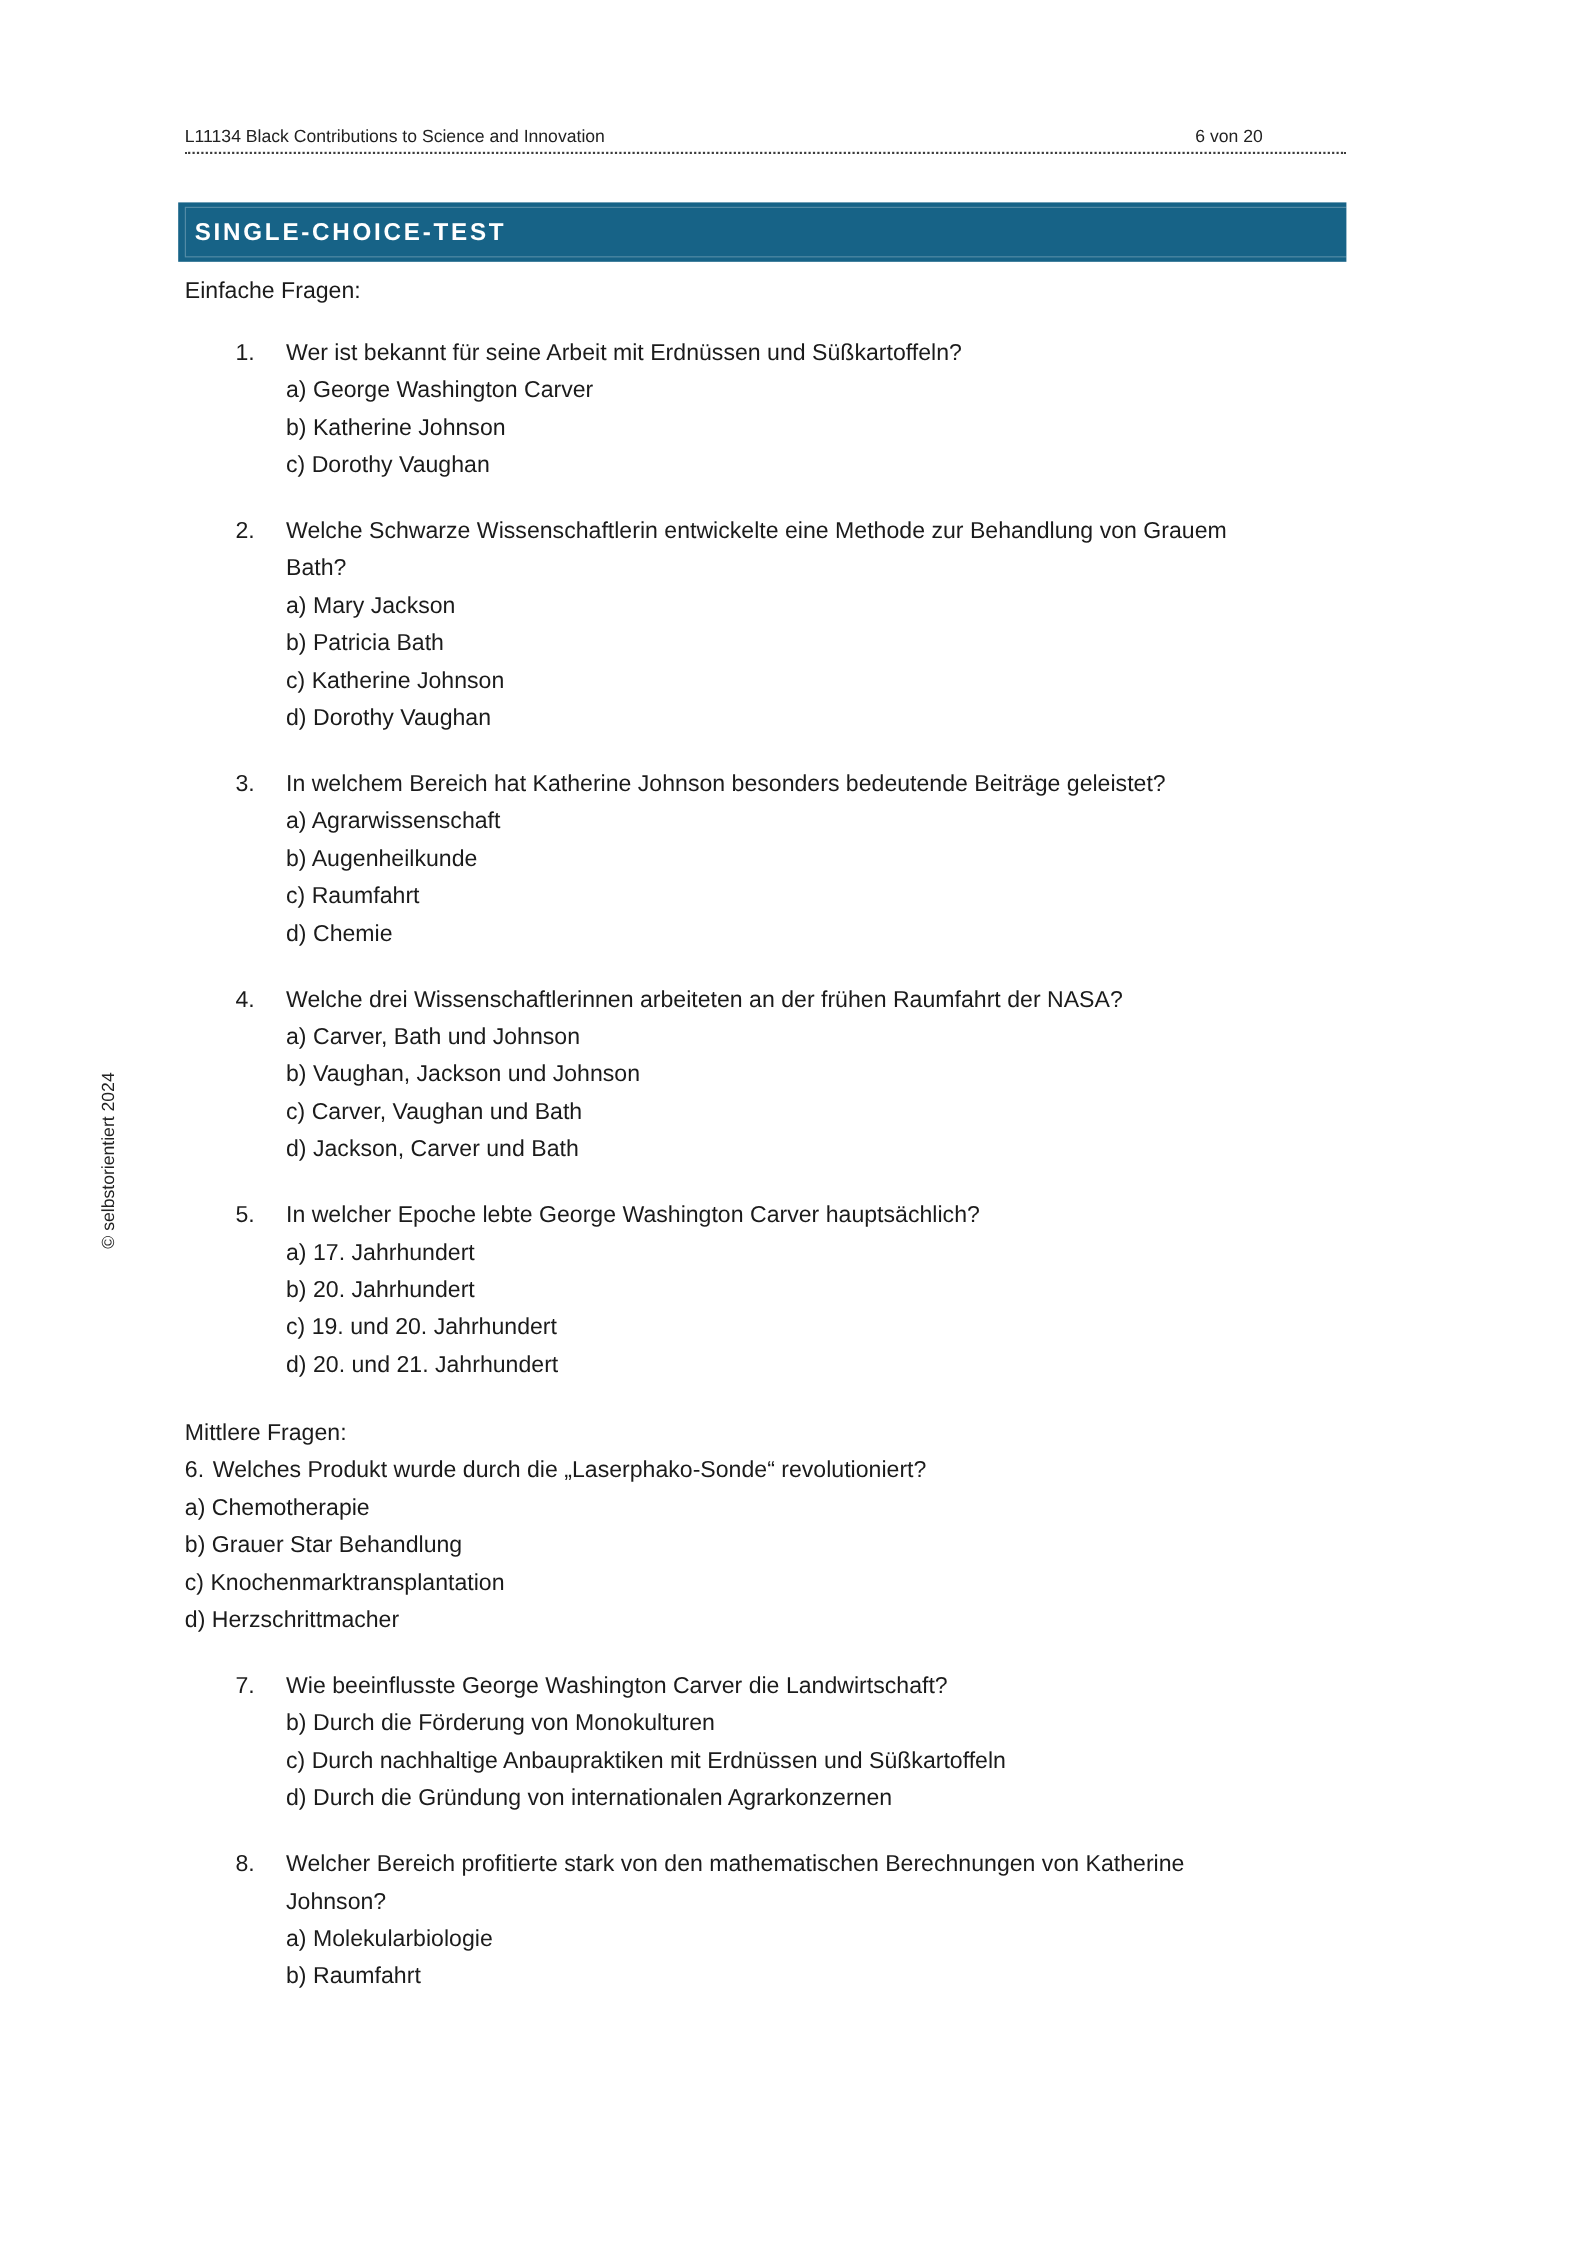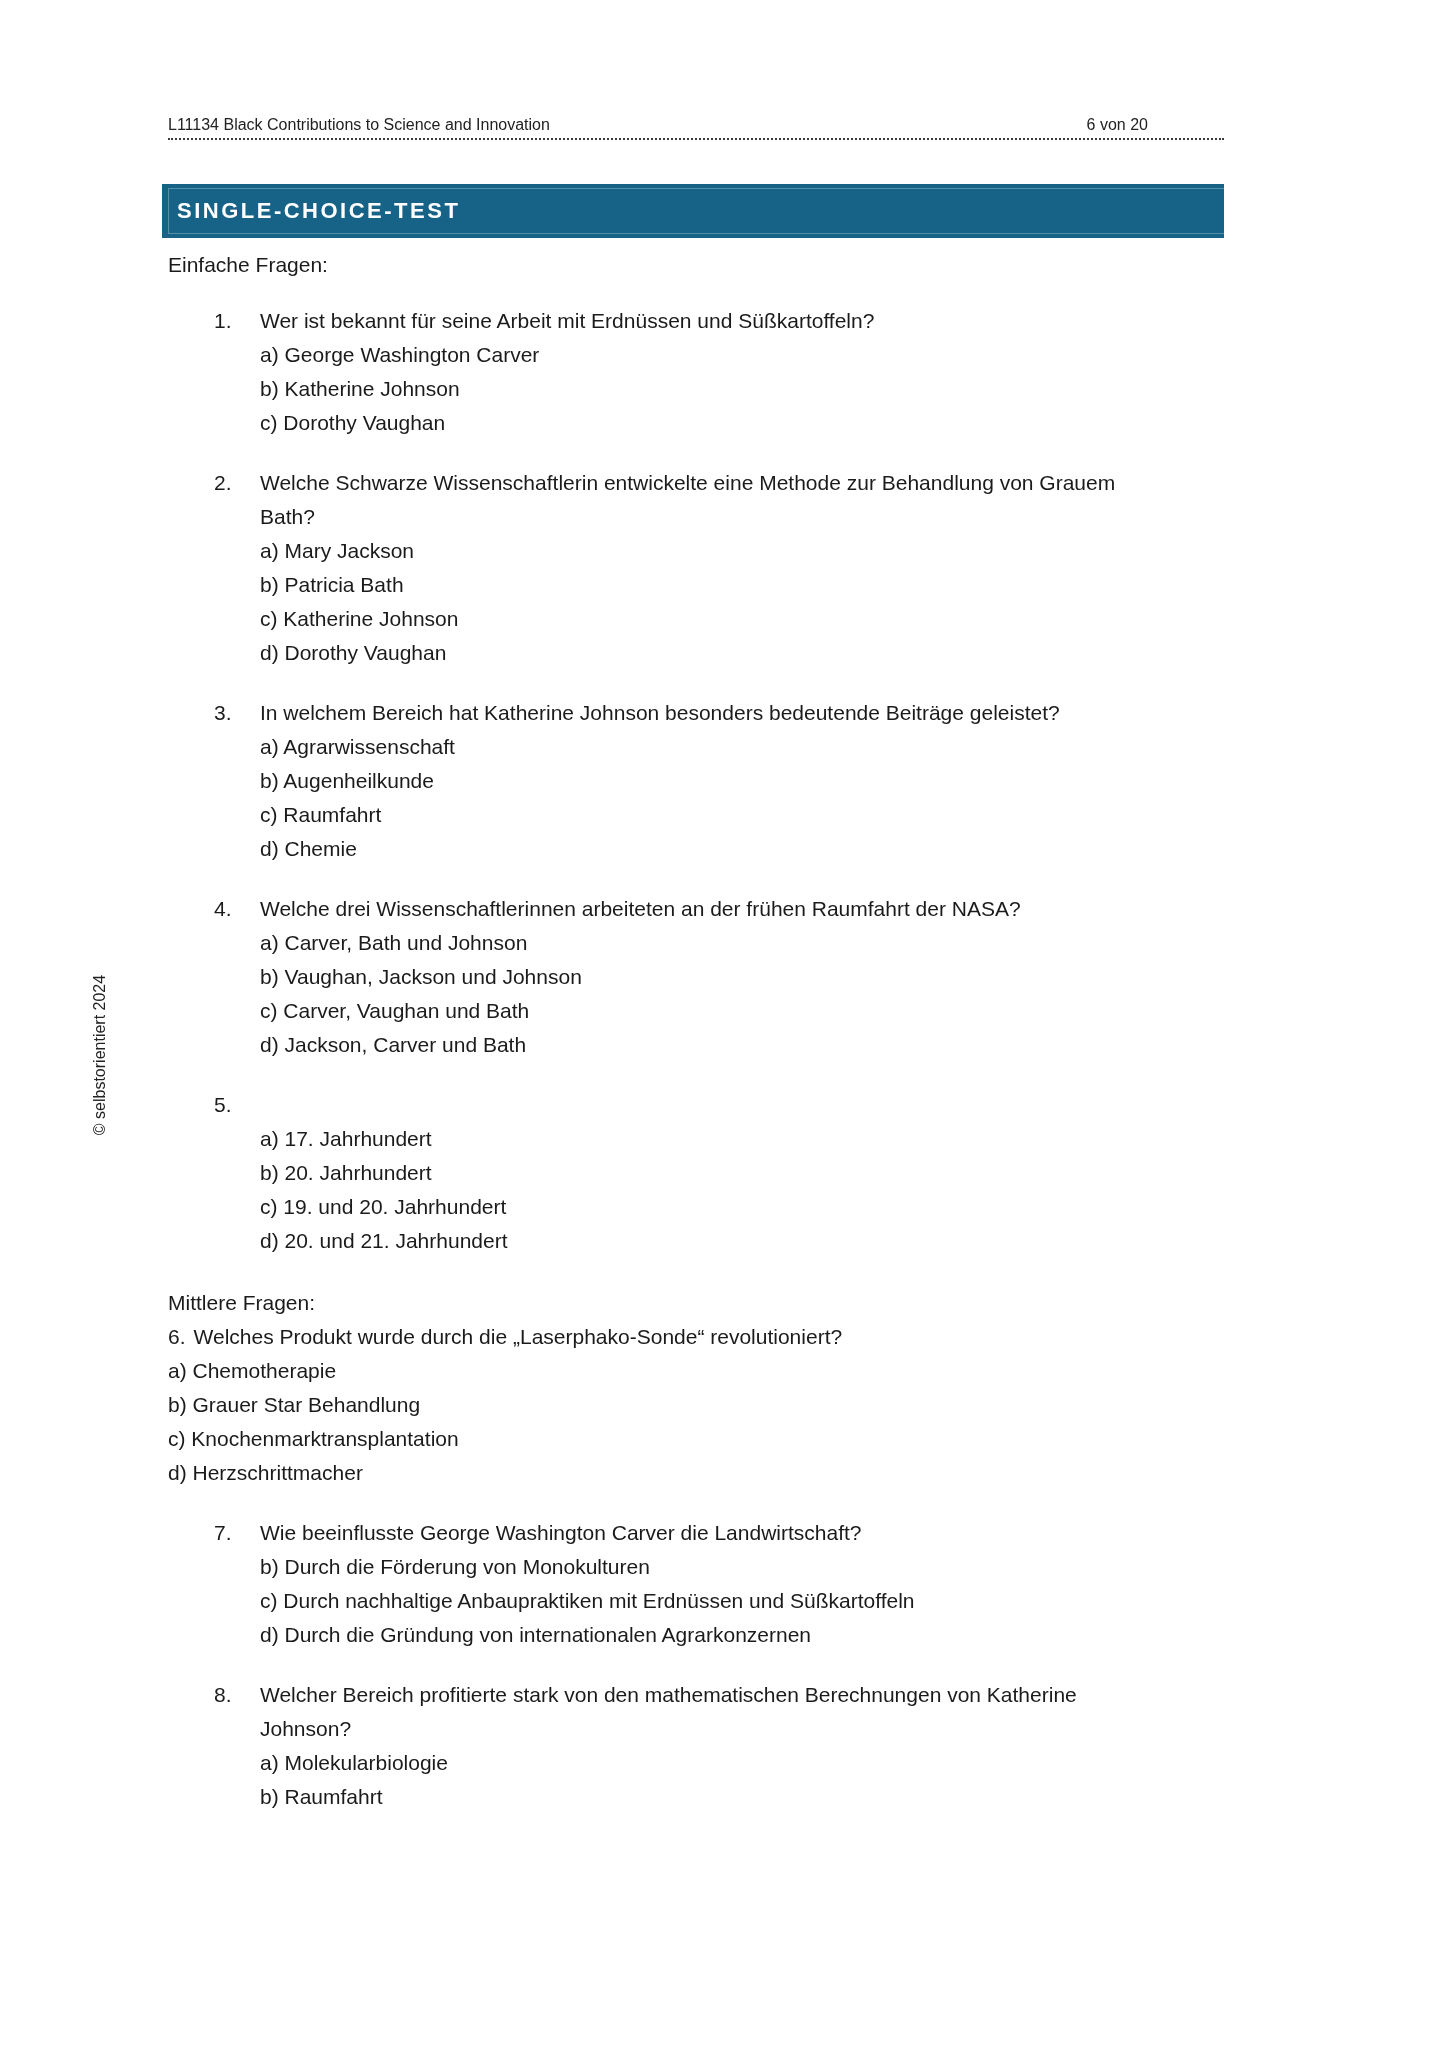--- a/index.html
+++ b/index.html
@@ -125,20 +125,21 @@
             <span class="q-text">Welche drei Wissenschaftlerinnen arbeiteten an der frühen Raumfahrt der NASA?</span>
           </div>
           <div class="q-line q-option">a) Carver, Bath und Johnson</div>
           <div class="q-line q-option">b) Vaughan, Jackson und Johnson</div>
           <div class="q-line q-option">c) Carver, Vaughan und Bath</div>
           <div class="q-line q-option">d) Jackson, Carver und Bath</div>
         </div>
         <div class="question indented">
           <div class="q-line q-first">
             <span class="q-num">5.</span>
+            <span class="q-text">In welcher Epoche lebte George Washington Carver hauptsächlich?</span>
           </div>
           <div class="q-line q-option">a) 17. Jahrhundert</div>
           <div class="q-line q-option">b) 20. Jahrhundert</div>
           <div class="q-line q-option">c) 19. und 20. Jahrhundert</div>
           <div class="q-line q-option">d) 20. und 21. Jahrhundert</div>
         </div>
       </section>
       <section class="section">
         <div class="section-heading">Mittlere Fragen:</div>
         <div class="question flush">

